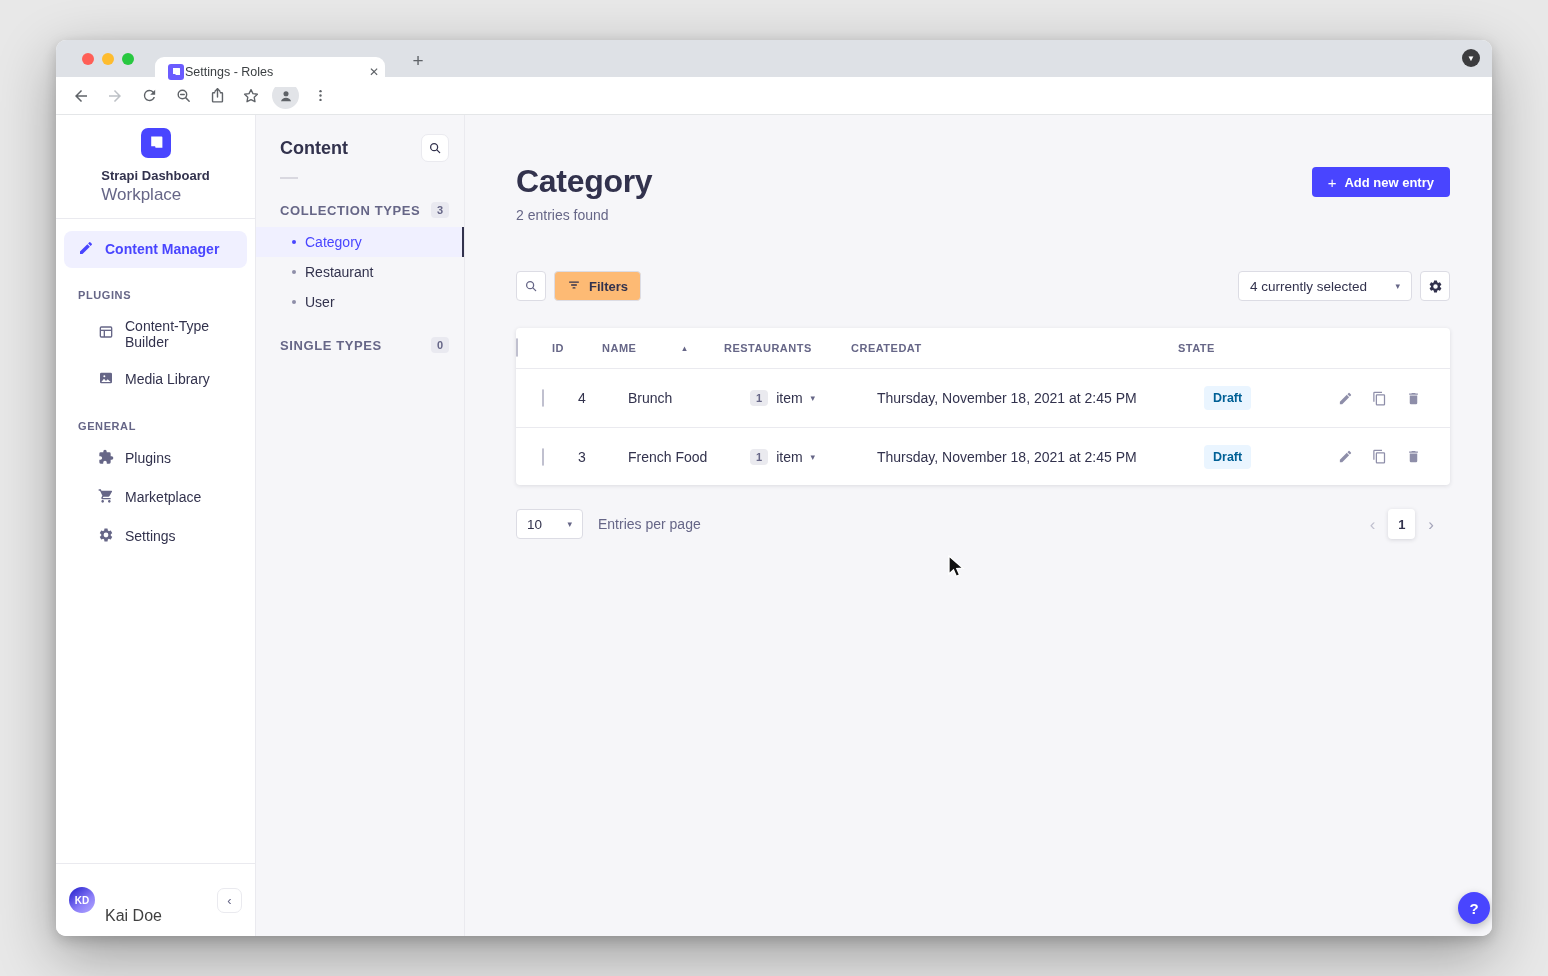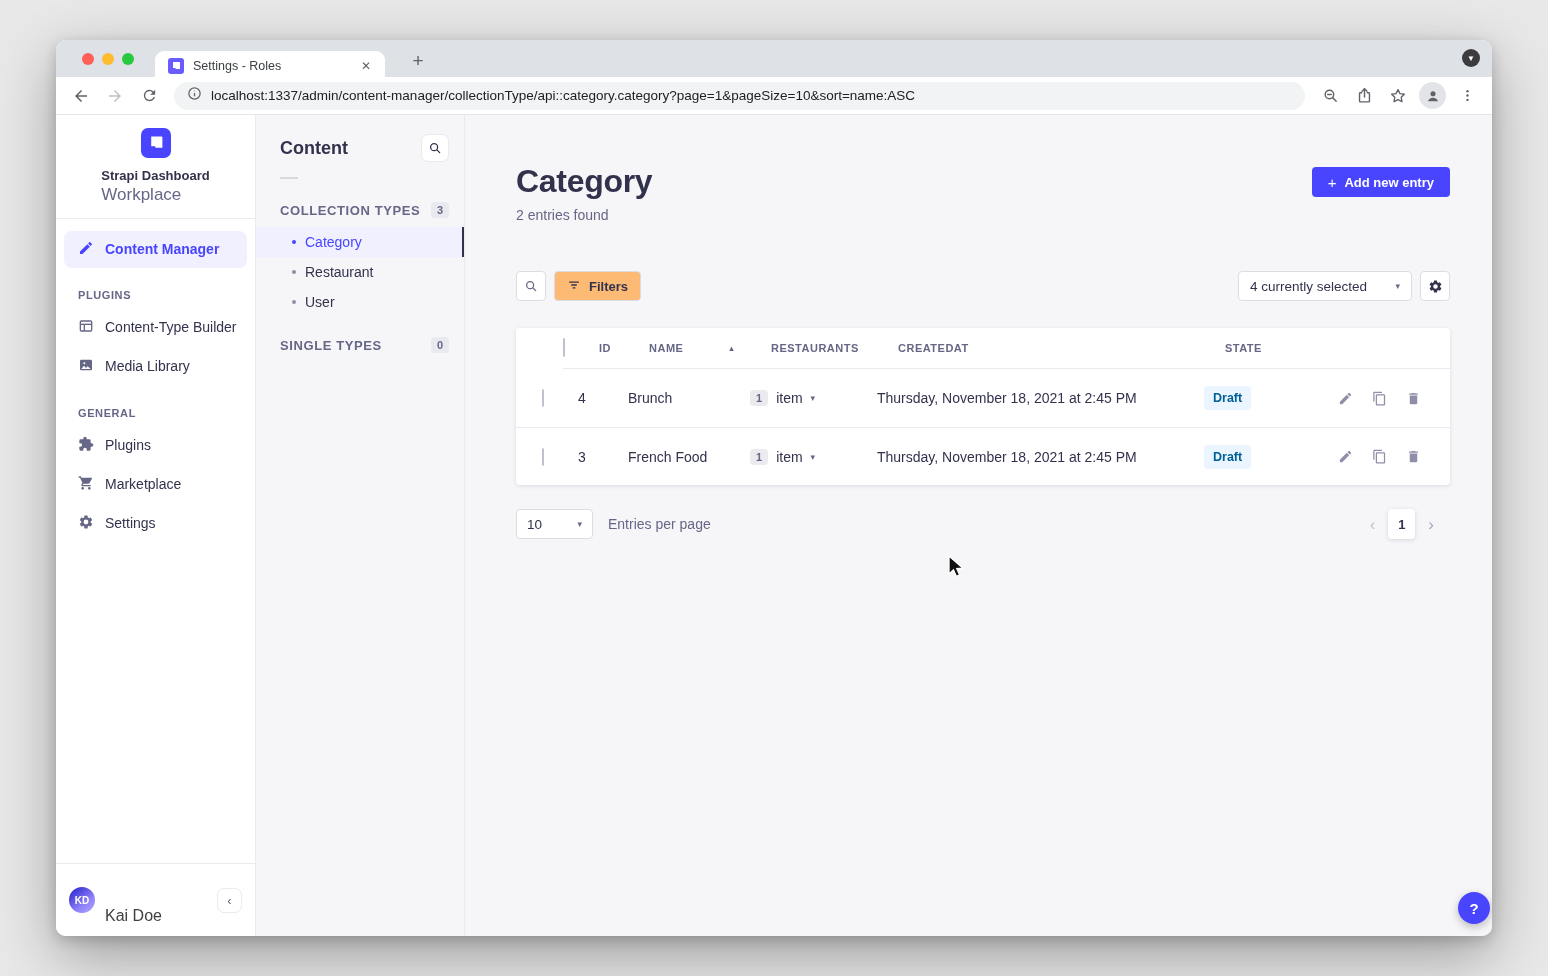--- a/index.html
+++ b/index.html
@@ -19,23 +19,23 @@
     box-shadow:0 20px 60px rgba(0,0,0,.32), 0 4px 14px rgba(0,0,0,.18);
     display:flex; flex-direction:column;
   }
 
   
   .tabstrip { height:37px; background:#dee1e6; position:relative; flex:none; }
   .traffic { position:absolute; left:26px; top:13px; display:flex; gap:8px; }
   .traffic span { width:12px; height:12px; border-radius:50%; }
   .dot-red { background:#ff5f57; } .dot-yellow { background:#febc2e; } .dot-green { background:#28c840; }
   .tab {
-    position:absolute; left:99px; top:11px; width:230px; height:30px;
+    position:absolute; left:99px; top:17px; width:230px; height:30px;
     background:#fff; border-radius:9px 9px 0 0;
-    display:flex; align-items:center; gap:9px; padding:0 10px 0 13px;
+    display:flex; align-items:center; gap:1px; padding:0 2px 0 13px;
   }
   .favicon { width:16px; height:16px; border-radius:3px; background:#6b5cff; flex:none; }
   .favicon svg { display:block; margin:3px; }
   .tab-title { flex:1; font-size:12.5px; color:#3c4043; white-space:nowrap; overflow:hidden; }
   .tab-close { color:#5f6368; font-size:12px; width:18px; height:18px; border-radius:50%; }
   .newtab-btn { position:absolute; left:348px; top:7px; width:28px; height:28px; color:#5f6368; font-size:19px; font-weight:400; }
   .record-dot {
     position:absolute; right:12px; top:9px; width:18px; height:18px; border-radius:50%;
     background:#3c3c3e; color:#fff; font-size:8px;
   }
@@ -66,21 +66,21 @@
   .brand-name { font-size:13px; font-weight:700; color:#32324d; line-height:1.25; }
   .brand-sub { font-size:17px; color:#666687; line-height:1.25; }
   .mainnav-divider { height:1px; background:#eaeaef; margin-bottom:12px; }
   .mainnav-item {
     margin:0 8px; padding:9px 10px 9px 14px; border-radius:8px;
     display:flex; align-items:center; gap:11px; font-size:14px; color:#32324d; cursor:default;
   }
   .mainnav-item.active { background:#f0f0ff; color:#4945ff; font-weight:600; }
   .mainnav-item .ic { color:inherit; }
   .mainnav-section { padding:21px 12px 7px 22px; font-size:11px; font-weight:700; letter-spacing:.6px; color:#666687; }
-  .mainnav-link { display:flex; align-items:center; gap:11px; padding:10px 10px 10px 22px; font-size:14px; color:#32324d; }
+  .mainnav-link { display:flex; align-items:center; gap:11px; padding:10px 10px 10px 22px; font-size:14px; color:#32324d;margin-left:20px; }
   .mainnav-link .ic { color:#666687; }
   .mainnav-footer {
     margin-top:auto; border-top:1px solid #eaeaef; padding:11px 13px;
     display:flex; align-items:center; gap:10px;
   }
   .user-avatar {
     width:26px; height:26px; border-radius:50%; flex:none;
     background:linear-gradient(140deg,#3832d5 15%, #8b7ef8 60%, #b3a8ff);
     color:#fff; font-size:10px; font-weight:700;
   }
@@ -124,21 +124,21 @@
   }
   .select-box {
     height:30px; min-width:174px; background:#fff; border:1px solid #dcdce4; border-radius:4px;
     padding:0 11px; font-size:13.5px; color:#32324d;
     display:flex; align-items:center; justify-content:space-between; gap:12px;
   }
   .caret { font-size:9px; color:#666687; }
 
   
   .card { background:#fff; border-radius:4px; margin-top:27px; box-shadow:0 1px 4px rgba(33,33,52,.12); }
-  .thead { display:flex; align-items:center; height:41px; border-bottom:1px solid #eaeaef;margin-left:47px; }
+  .thead { display:flex; align-items:center; height:41px; border-bottom:1px solid #eaeaef; }
   .th { font-size:11px; font-weight:700; letter-spacing:.5px; color:#666687; display:flex; align-items:center; }
   .sort-ic { font-size:8px; color:#666687; margin-left:7px; }
   .col-check { width:36px; }
   .col-id { width:50px; }
   .col-name { width:122px;gap:39px; }
   .col-rest { width:127px; }
   .col-date { width:327px; }
   .col-state { width:124px; }
   .col-actions { flex:1; display:flex; justify-content:flex-end; align-items:center; gap:16px; padding-right:28px; }
   .trow { display:flex; align-items:center; height:58px; padding-left:26px; font-size:14px; color:#32324d; }
@@ -147,21 +147,21 @@
   .rel-cell { display:flex; align-items:center; }
   .rel-count { background:#eaeaef; color:#666687; font-size:11px; font-weight:600; padding:2px 6px; border-radius:4px; margin-right:8px; }
   .rel-caret { font-size:9px; color:#666687; margin-left:8px; }
   .state-badge { display:inline-block; background:#eaf5ff; color:#006096; font-size:12.5px; font-weight:600; padding:5px 9px; border-radius:4px; }
   .row-action { color:#8e8ea9; width:18px; height:18px; }
 
   
   .pagination-row { display:flex; justify-content:space-between; align-items:center; margin-top:24px; }
   .pg-left { display:flex; align-items:center; gap:15px; }
   .pagesize-select {
-    width:77px; height:30px; background:#fff; border:1px solid #dcdce4; border-radius:4px;
+    width:67px; height:30px; background:#fff; border:1px solid #dcdce4; border-radius:4px;
     padding:0 10px; font-size:13.5px; color:#32324d;
     display:flex; align-items:center; justify-content:space-between;
   }
   .pg-label { font-size:14px; color:#666687; }
   .pg-right { display:flex; align-items:center; gap:13px; padding-right:16px; }
   .pg-chev { font-size:17px; line-height:1; }
   .pg-chev.prev { color:#c0c0cf; }
   .pg-chev.next { color:#a5a5ba; }
   .pg-page { width:27px; height:30px; background:#fff; border-radius:4px; box-shadow:0 1px 4px rgba(33,33,52,.15); font-size:13px; font-weight:700; color:#32324d; }
 
@@ -206,30 +206,20 @@
     <span class="nav-btn disabled center">
       <svg width="18" height="18" viewBox="0 0 24 24" fill="currentColor">
           <path d="M4 13h12.2l-5.6 5.6L12 20l8-8-8-8-1.4 1.4L16.2 11H4v2z"></path>
         </svg>
     </span>
     <span class="nav-btn center">
       <svg width="17" height="17" viewBox="0 0 24 24" fill="currentColor">
           <path d="M17.65 6.35A7.95 7.95 0 0 0 12 4a8 8 0 1 0 7.73 10h-2.08A6 6 0 1 1 12 6c1.66 0 3.14.69 4.22 1.78L13 11h7V4l-2.35 2.35z"></path>
         </svg>
     </span>
-    <div class="urlbar">
-      <span class="chrome-icon">
-        <svg width="15" height="15" viewBox="0 0 24 24" fill="none" stroke="#5f6368" stroke-width="2">
-            <circle cx="12" cy="12" r="9"></circle>
-            <line x1="12" y1="11" x2="12" y2="16.5"></line>
-            <line x1="12" y1="7.5" x2="12" y2="8.5"></line>
-          </svg>
-      </span>
-      <span class="url-text">localhost:1337/admin/content-manager/collectionType/api::category.category?page=1&amp;pageSize=10&amp;sort=name:ASC</span>
-    </div>
     <span class="nav-btn center">
       <svg width="17" height="17" viewBox="0 0 24 24" fill="none" stroke="currentColor" stroke-width="2" stroke-linecap="round">
           <circle cx="10.5" cy="10.5" r="6"></circle>
           <line x1="15" y1="15" x2="20" y2="20"></line>
           <line x1="8" y1="10.5" x2="13" y2="10.5"></line>
         </svg>
     </span>
     <span class="nav-btn center">
       <svg width="17" height="17" viewBox="0 0 24 24" fill="none" stroke="currentColor" stroke-width="2" stroke-linecap="round" stroke-linejoin="round">
           <path d="M8 8H6a1 1 0 0 0-1 1v11a1 1 0 0 0 1 1h12a1 1 0 0 0 1-1V9a1 1 0 0 0-1-1h-2"></path>

